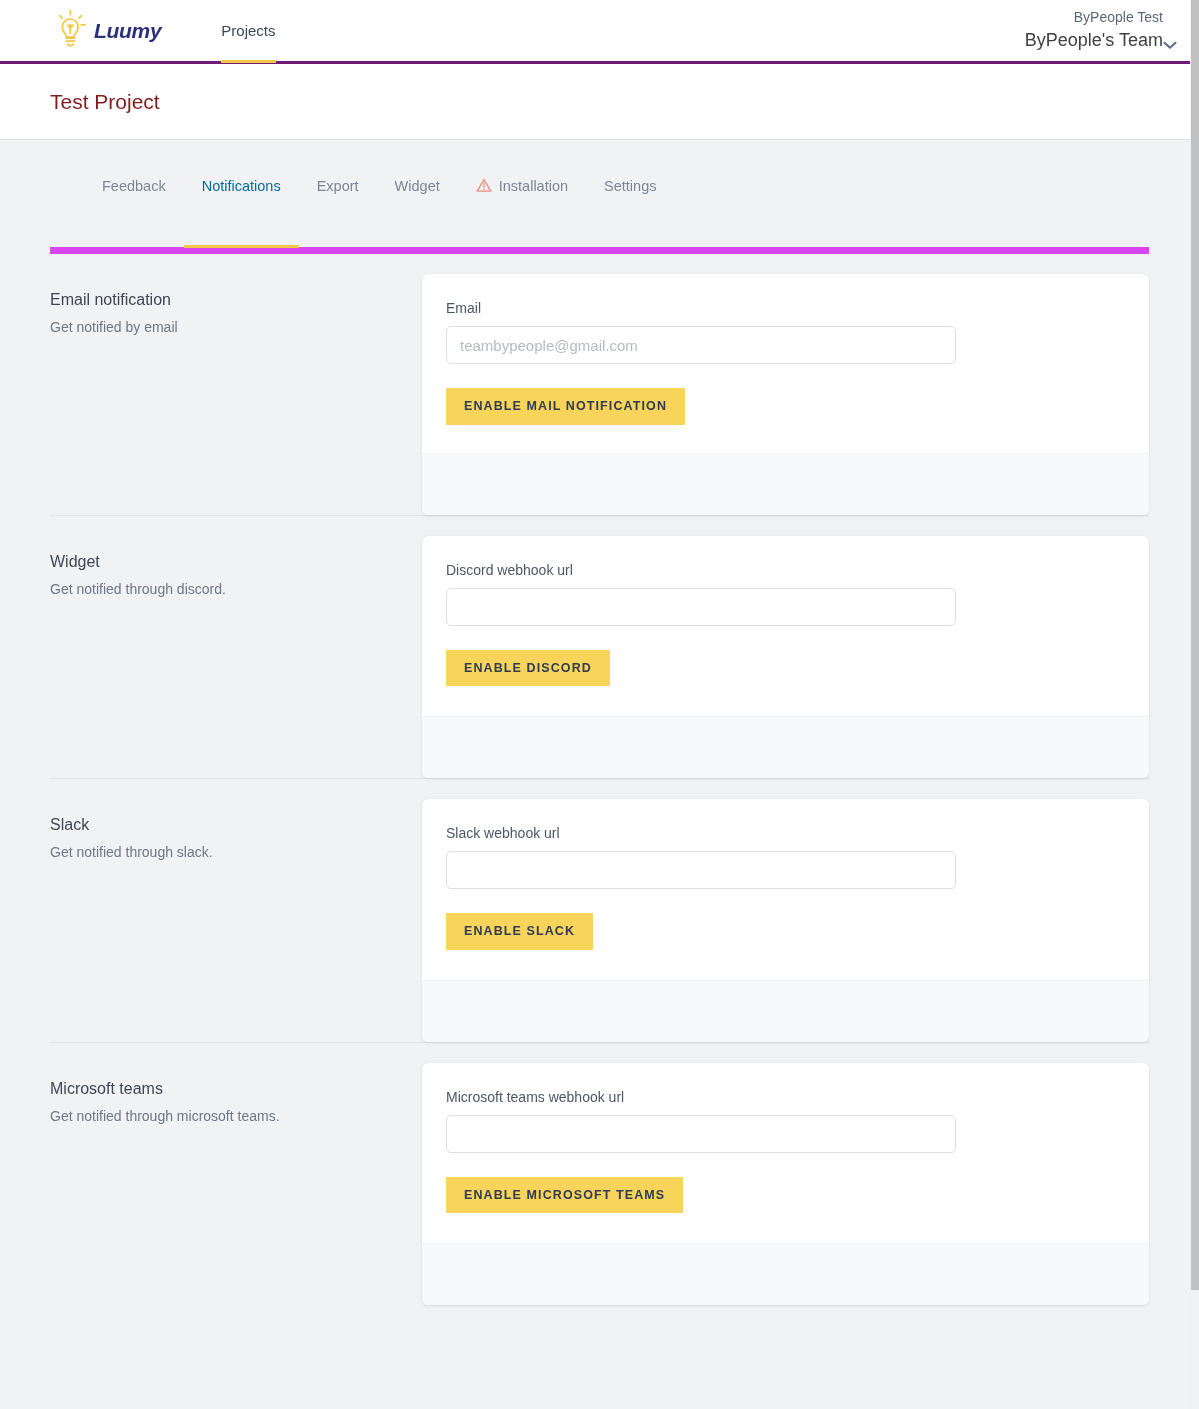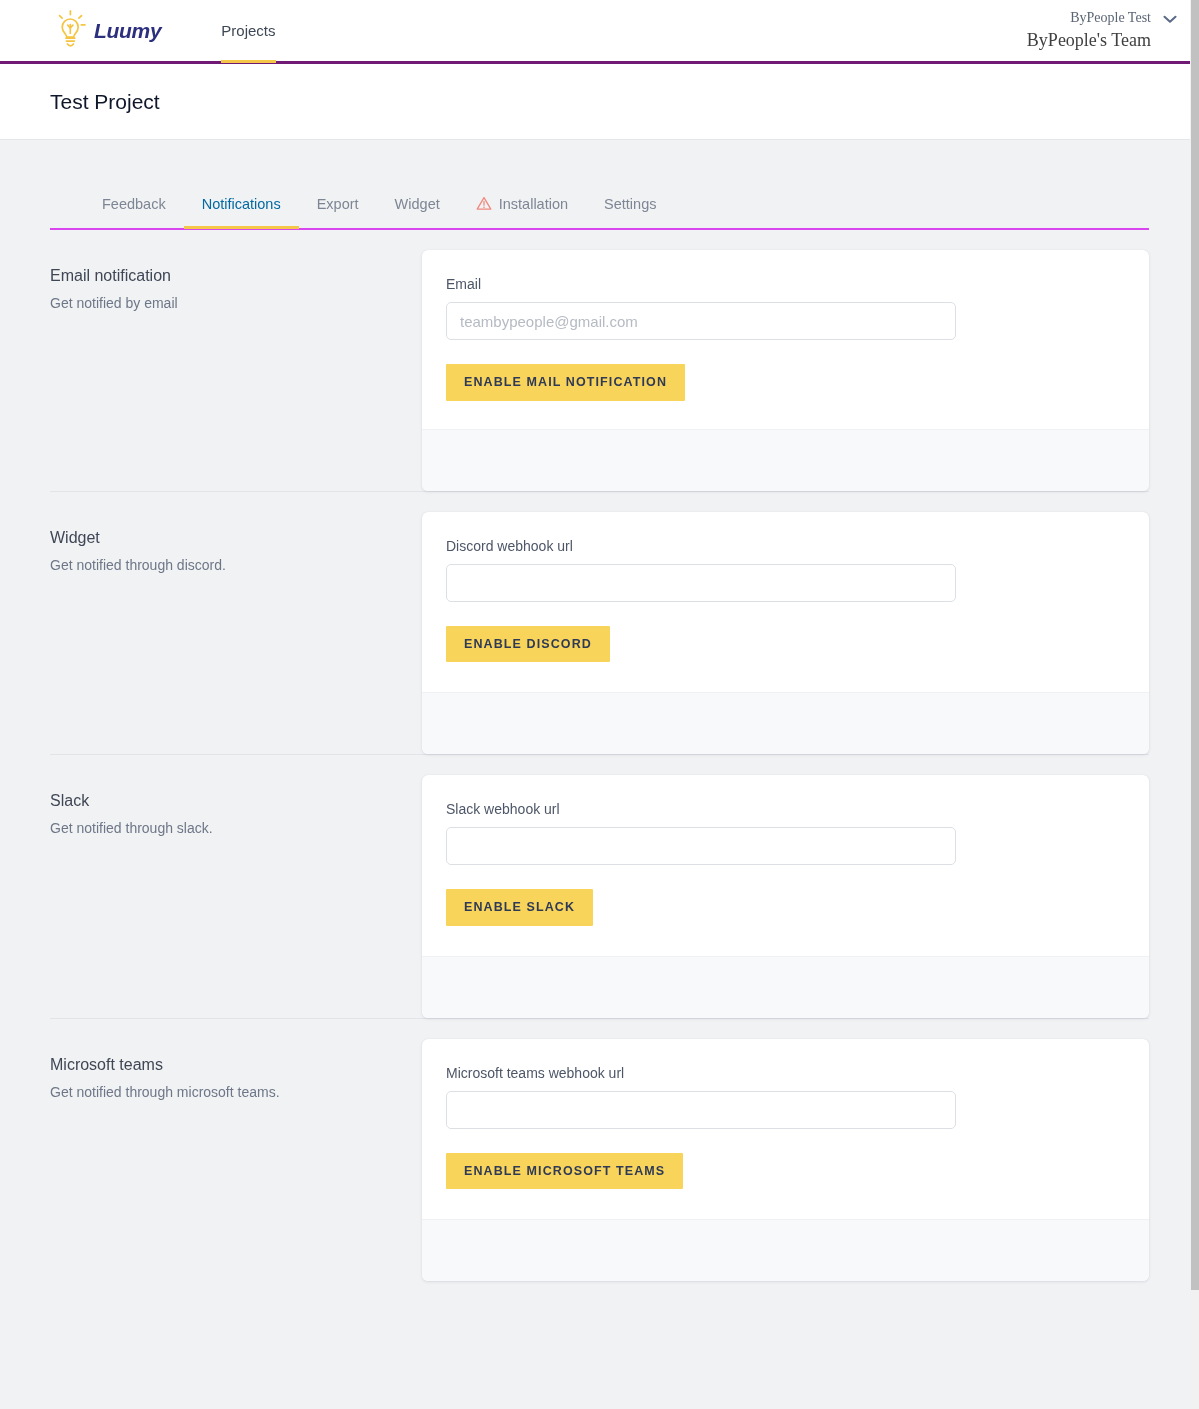--- a/index.html
+++ b/index.html
@@ -62,55 +62,52 @@
     content: "";
     position: absolute;
     left: 14px; right: 14px; bottom: 0;
     height: 3px;
     background: #f5c749;
   }
 
   .nav-right {
     margin-left: auto;
     display: flex;
-    align-items: flex-start;
-    gap: 12px;
+    align-items: flex-end;
     cursor: pointer;
-    font-family: Liberation Serif, serif;
   }
   .account-text { text-align: right; line-height: 1.38; }
   .account-name { font-size: 14px; color: #5b6675; }
   .account-team { font-size: 18px; color: #404040; }
   .chev { color: #5a6b86; font-size: 13px; margin-top: 4px; }
 
   
   .project-header {
     height: 76px;
     background: #ffffff;
     border-bottom: 1px solid #e4e7ea;
     display: flex;
     align-items: center;
     padding: 0 50px;
   }
   .project-title {
     font-size: 21px;
-    color: #0f172a;
+    color: #7f1d1d;
     font-weight: normal;
   }
 
   
   .content {
     padding: 0 50px;
   }
 
   .tabs {
     display: flex;
-    align-items: flex-end;
-    height: 90px;
-    border-bottom: 2px solid #d946ef;
+    height: 114px;
+    border-bottom: 7px solid #d946ef;
     padding-left: 34px;
   }
   .tab {
     position: relative;
     font-size: 14.5px;
     color: #7d8694;
     padding: 0 18px 16px 18px;
     cursor: pointer;
     display: flex;
     align-items: center;

